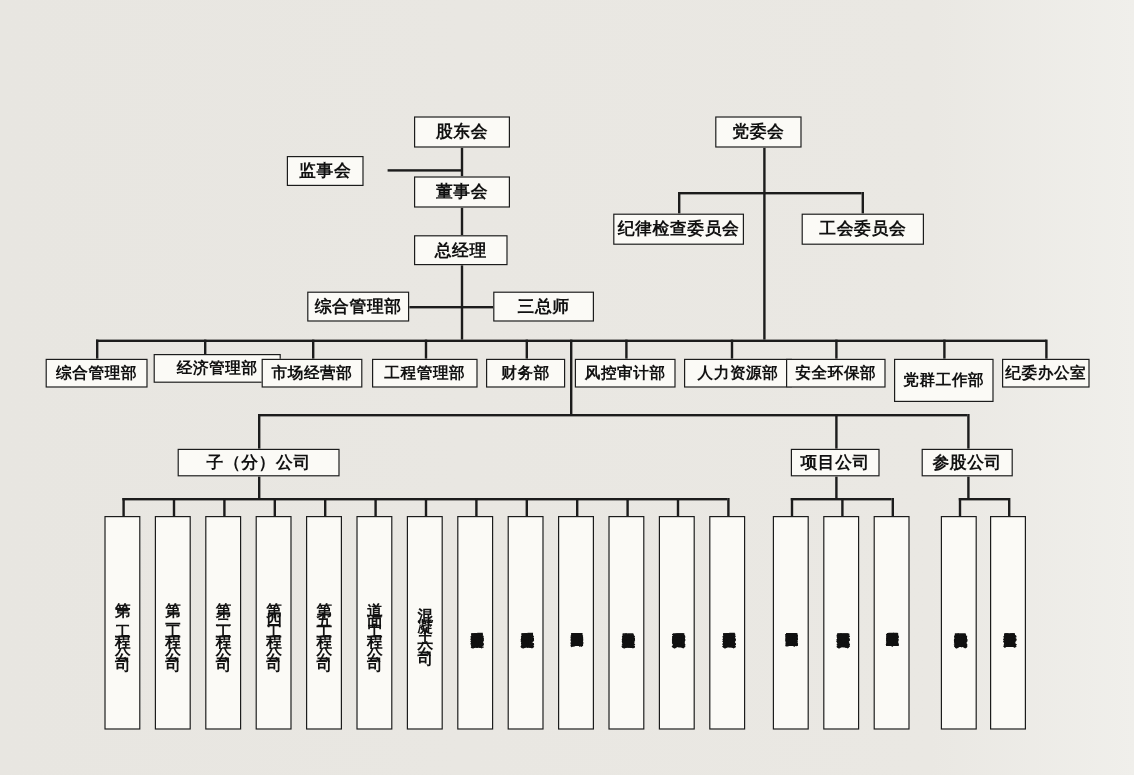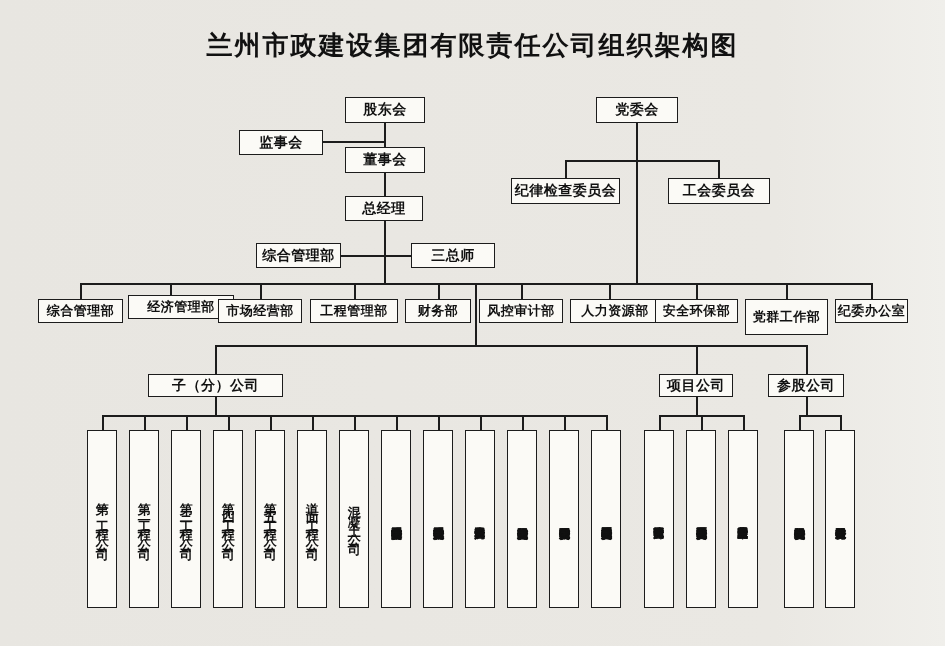--- a/index.html
+++ b/index.html
@@ -36,21 +36,20 @@
   }
   .hl,.vl{position:absolute;background:var(--line,#1c1c1c);}
   .hl{height:1.6px;}
   .vl{width:1.6px;}
 </style>
 </head>
 <body>
 
 <div class="canvas">
 
-  <div class="title">兰州市政建设集团有限责任公司组织架构图</div>
 
   <div class="vl" style="left:384px;top:123px;height:24px"></div>
   <div class="hl" style="left:323px;top:141px;width:62px"></div>
   <div class="vl" style="left:384px;top:173px;height:23px"></div>
   <div class="vl" style="left:384px;top:221px;height:62px"></div>
   <div class="hl" style="left:341px;top:255px;width:70px"></div>
   <div class="vl" style="left:636px;top:123px;height:160px"></div>
   <div class="hl" style="left:565px;top:160px;width:153px"></div>
   <div class="vl" style="left:565px;top:160px;height:18px"></div>
   <div class="vl" style="left:718px;top:160px;height:18px"></div>
@@ -94,22 +93,22 @@
   <div class="vl" style="left:659px;top:415px;height:15px"></div>
   <div class="vl" style="left:701px;top:415px;height:15px"></div>
   <div class="vl" style="left:743px;top:415px;height:15px"></div>
 
   <div class="vl" style="left:806px;top:397px;height:18px"></div>
   <div class="hl" style="left:799px;top:415px;width:41px"></div>
   <div class="vl" style="left:799px;top:415px;height:15px"></div>
   <div class="vl" style="left:840px;top:415px;height:15px"></div>
 
   <div class="box" style="left:345px;top:97px;width:80px;height:26px">股东会</div>
-  <div class="box" style="left:596px;top:97px;width:82px;height:26px">党委会</div>
-  <div class="box" style="left:239px;top:130px;width:84px;height:25px">监事会</div>
+  <div class="box" style="left:596px;top:97px;width:72px;height:26px">党委会</div>
+  <div class="box" style="left:239px;top:130px;width:64px;height:25px">监事会</div>
   <div class="box" style="left:345px;top:147px;width:80px;height:26px">董事会</div>
   <div class="box" style="left:511px;top:178px;width:109px;height:26px">纪律检查委员会</div>
   <div class="box" style="left:668px;top:178px;width:102px;height:26px">工会委员会</div>
   <div class="box" style="left:345px;top:196px;width:78px;height:25px">总经理</div>
   <div class="box" style="left:256px;top:243px;width:85px;height:25px">综合管理部</div>
   <div class="box" style="left:411px;top:243px;width:84px;height:25px">三总师</div>
 
   <div class="box dept" style="left:38px;top:299px;width:85px;height:24px">综合管理部</div>
   <div class="box dept" style="left:128px;top:295px;width:106px;height:24px">经济管理部</div>
   <div class="box dept" style="left:218px;top:299px;width:84px;height:24px">市场经营部</div>

